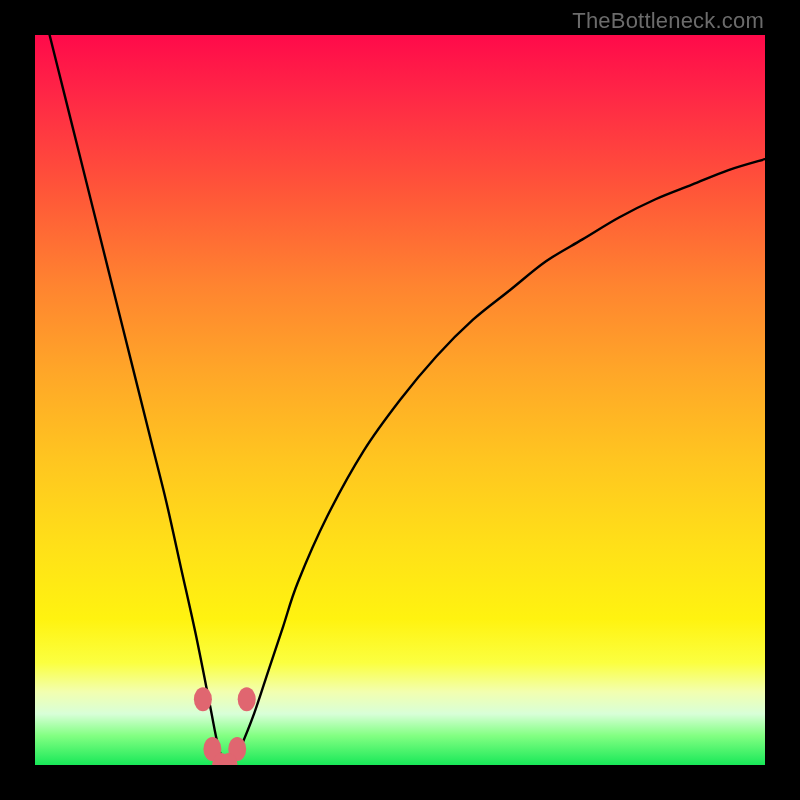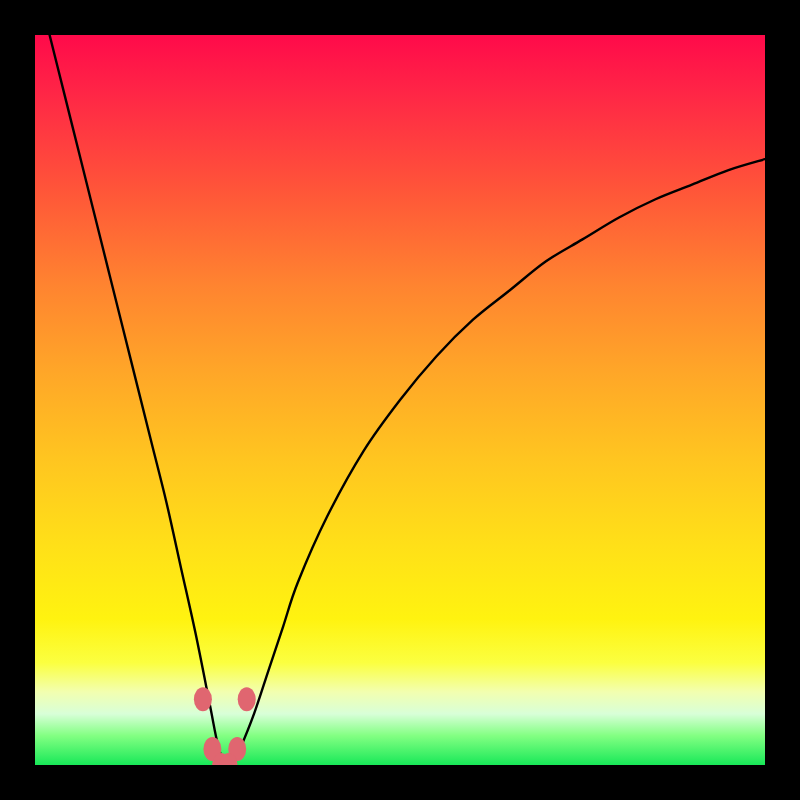--- a/index.html
+++ b/index.html
@@ -72,13 +72,14 @@
       <g id="markers">
           <ellipse cx="167.9" cy="664.3" rx="9" ry="12" fill="#e06670"></ellipse>
           <ellipse cx="211.7" cy="664.3" rx="9" ry="12" fill="#e06670"></ellipse>
           <ellipse cx="177.39" cy="713.94" rx="9" ry="12" fill="#e06670"></ellipse>
           <ellipse cx="202.20999999999998" cy="713.94" rx="9" ry="12" fill="#e06670"></ellipse>
           <ellipse cx="186.15" cy="730" rx="9" ry="12" fill="#e06670"></ellipse>
           <ellipse cx="193.45000000000002" cy="730" rx="9" ry="12" fill="#e06670"></ellipse>
         </g>
     </svg>
   </div>
+  <div class="watermark">TheBottleneck.com</div>
 </div>
 
 </body></html>

